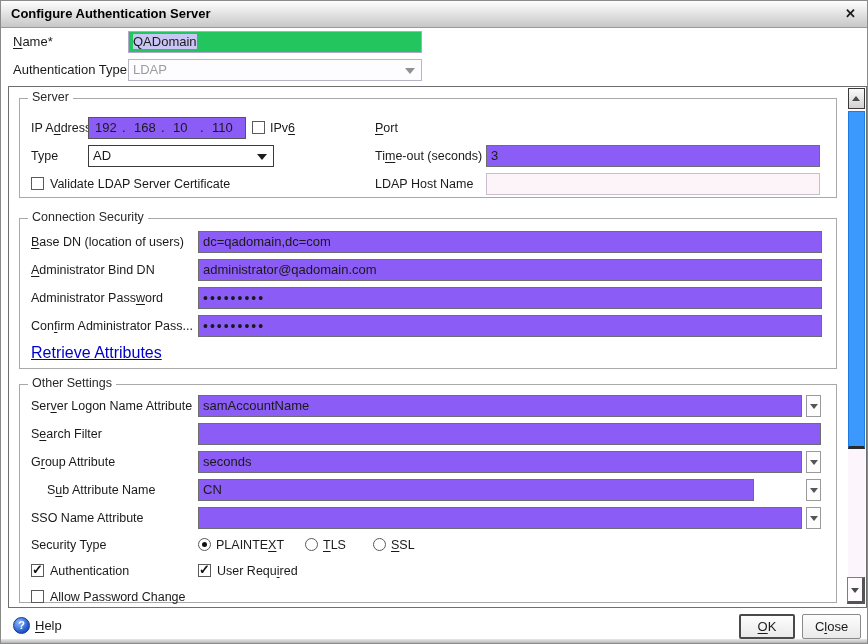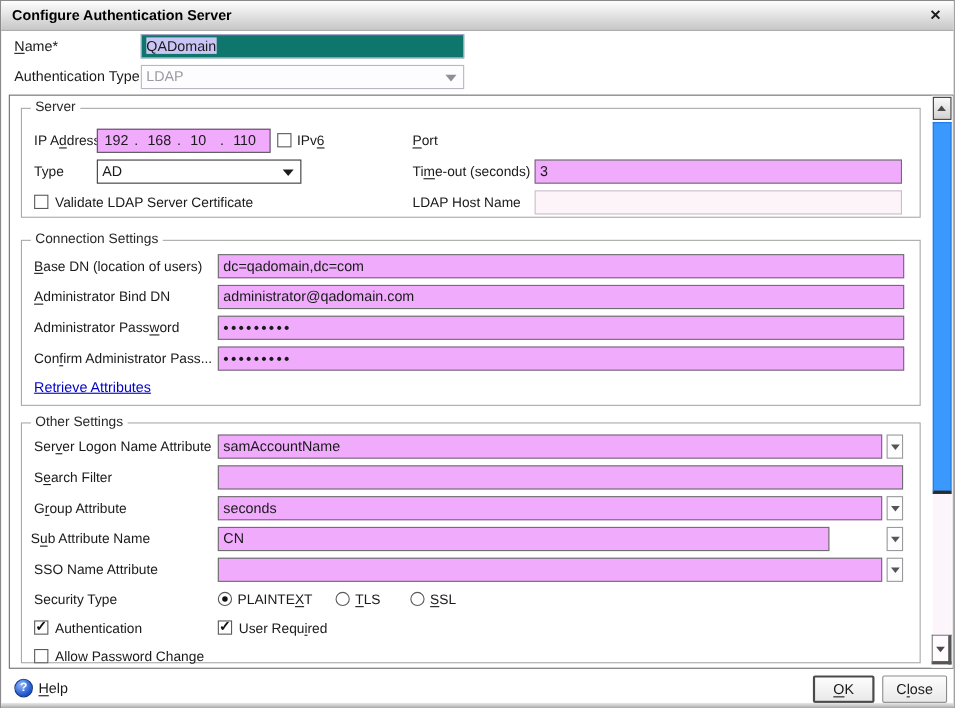--- a/index.html
+++ b/index.html
@@ -12,21 +12,21 @@
   
   .titlebar { position:absolute; left:0; top:0; right:0; height:26px;
               background:linear-gradient(#fefefe,#c7c7c7);
               border-bottom:1px solid #9a9a9a; }
   .title { position:absolute; left:10px; top:5px; font-weight:bold; font-size:13px; color:#000; }
   .close-x { position:absolute; right:11px; top:5px; font-weight:bold; font-size:13px;
              color:#1a1a1a; cursor:pointer; }
 
   
   .toplabel { position:absolute; left:12px; height:22px; line-height:22px; white-space:nowrap; }
-  .textfield { position:absolute; box-sizing:border-box; height:22px; background:#0f766e;
+  .textfield { position:absolute; box-sizing:border-box; height:22px; background:#22c55e;
                border:1px solid #6e6e6e; line-height:20px; padding:0 4px; white-space:nowrap; overflow:hidden; }
   .name-field { left:127px; top:30px; width:294px; border-color:#b3a6cf; }
   .name-field .sel { background:#c9c6f6; }
   .combo { position:absolute; box-sizing:border-box; height:22px; background:#fff;
            border:1px solid #3a3a3a; line-height:20px; padding:0 4px; }
   .combo .arrow { position:absolute; right:6px; top:8px; width:0; height:0;
                   border-left:5px solid transparent; border-right:5px solid transparent;
                   border-top:6px solid #1c1c1c; }
   .combo.disabled { border-color:#bab4c5; color:#9b9ba3; background:#fdfcfe; }
   .combo.disabled .arrow { border-top-color:#8f8f98; }
@@ -39,40 +39,40 @@
 
   .group { position:absolute; border:1px solid #a9a9a9; box-sizing:border-box; background:#fff; }
   .legend { position:absolute; top:-9px; left:8px; background:#fff; padding:0 4px;
             color:#2a2a2a; font-size:12.5px; white-space:nowrap; }
   #g-server { left:10px; top:11px;  width:818px; height:100px; }
   #g-conn   { left:10px; top:131px; width:818px; height:151px; }
   #g-other  { left:10px; top:297px; width:818px; height:219px; }
 
   .f-label { position:absolute; height:22px; line-height:22px; white-space:nowrap; font-size:12.5px; }
   .afield  { position:absolute; box-sizing:border-box; height:22px; border:1px solid #6e6e6e;
-             background:#f0abfc; padding:0 4px; line-height:20px; white-space:nowrap; overflow:hidden; }
+             background:#8b5cf6; padding:0 4px; line-height:20px; white-space:nowrap; overflow:hidden; }
   .afield.pink { background:#fdf4fa; border-color:#c7bfca; }
   .pwd { font-size:14px; letter-spacing:2px; }
 
   .ip-field { display:flex; align-items:center; padding:0 6px; }
   .ip-field .oct { width:27px; } .ip-field .dot { width:12px; text-align:left; }
 
   .checkbox { position:absolute; width:13px; height:13px; border:1px solid #5a5a5a;
               background:#fff; box-sizing:border-box; cursor:pointer; }
   .checkbox .mark { display:none; position:absolute; left:0; top:-3px; font-size:13px;
                     font-weight:bold; color:#111; }
   .checkbox.on .mark { display:block; }
   .radio { position:absolute; width:13px; height:13px; border:1px solid #5a5a5a; border-radius:50%;
            background:#fff; box-sizing:border-box; cursor:pointer; }
   .radio .dot { display:none; position:absolute; left:3px; top:3px; width:5px; height:5px;
                 border-radius:50%; background:#111; }
   .radio.on .dot { display:block; }
 
   .link { position:absolute; color:#0000cc; text-decoration:underline; cursor:pointer;
-          font-size:13px; white-space:nowrap;text-align:center; }
+          font-size:16px; white-space:nowrap;text-align:center; }
 
   .arrow-btn { position:absolute; box-sizing:border-box; width:15px; height:22px;
                border:1px solid #9a9a9a; background:#fdfcfe; cursor:pointer; }
   .arrow-btn::after { content:""; position:absolute; left:3px; top:8px;
                border-left:4px solid transparent; border-right:4px solid transparent;
                border-top:5px solid #555; }
 
   
   .scrollbar { position:absolute; top:0; right:0; width:19px; height:520px; background:#fff; }
   .sb-track { position:absolute; left:1px; top:23px; width:17px; bottom:30px; background:#fcf5fb; }
@@ -157,21 +157,21 @@
         <div class="afield" style="left:466px; top:46px; width:334px;">3</div>
 
         <div class="checkbox" style="left:11px; top:78px;"></div>
         <div class="f-label" style="left:30px; top:74px;">Validate LDAP Server Certificate</div>
 
         <div class="f-label" style="left:355px; top:74px;">LDAP Host Name</div>
         <div class="afield pink" style="left:466px; top:74px; width:334px;"></div>
       </div>
 
       <div class="group" id="g-conn">
-        <span class="legend">Connection Settings</span>
+        <span class="legend">Connection Security</span>
 
         <div class="f-label" style="left:11px; top:12px;text-align:right;"><u>B</u>ase DN (location of users)</div>
         <div class="afield" style="left:178px; top:12px; width:624px;">dc=qadomain,dc=com</div>
 
         <div class="f-label" style="left:11px; top:40px;"><u>A</u>dministrator Bind DN</div>
         <div class="afield" style="left:178px; top:40px; width:624px;">administrator@qadomain.com</div>
 
         <div class="f-label" style="left:11px; top:68px;">Administrator Pass<u>w</u>ord</div>
         <div class="afield" style="left:178px; top:68px; width:624px;"><span class="pwd">•••••••••</span></div>
 
@@ -188,21 +188,21 @@
         <div class="afield" style="left:178px; top:10px; width:604px;">samAccountName</div>
         <div class="arrow-btn" style="left:786px; top:10px;"></div>
 
         <div class="f-label" style="left:11px; top:38px;">S<u>e</u>arch Filter</div>
         <div class="afield" style="left:178px; top:38px; width:623px;"></div>
 
         <div class="f-label" style="left:11px; top:66px;">G<u>r</u>oup Attribute</div>
         <div class="afield" style="left:178px; top:66px; width:604px;">seconds</div>
         <div class="arrow-btn" style="left:786px; top:66px;"></div>
 
-        <div class="f-label" style="left:8px; top:94px;">S<u>u</u>b Attribute Name</div>
+        <div class="f-label" style="left:27px; top:94px;">S<u>u</u>b Attribute Name</div>
         <div class="afield" style="left:178px; top:94px; width:556px;">CN</div>
         <div class="arrow-btn" style="left:786px; top:94px;"></div>
 
         <div class="f-label" style="left:11px; top:122px;">SSO Name Attribute</div>
         <div class="afield" style="left:178px; top:122px; width:604px;"></div>
         <div class="arrow-btn" style="left:786px; top:122px;"></div>
 
         <div class="f-label" style="left:11px; top:149px;">Security Type</div>
         <div class="radio on" style="left:178px; top:153px;">
             <span class="dot"></span>

